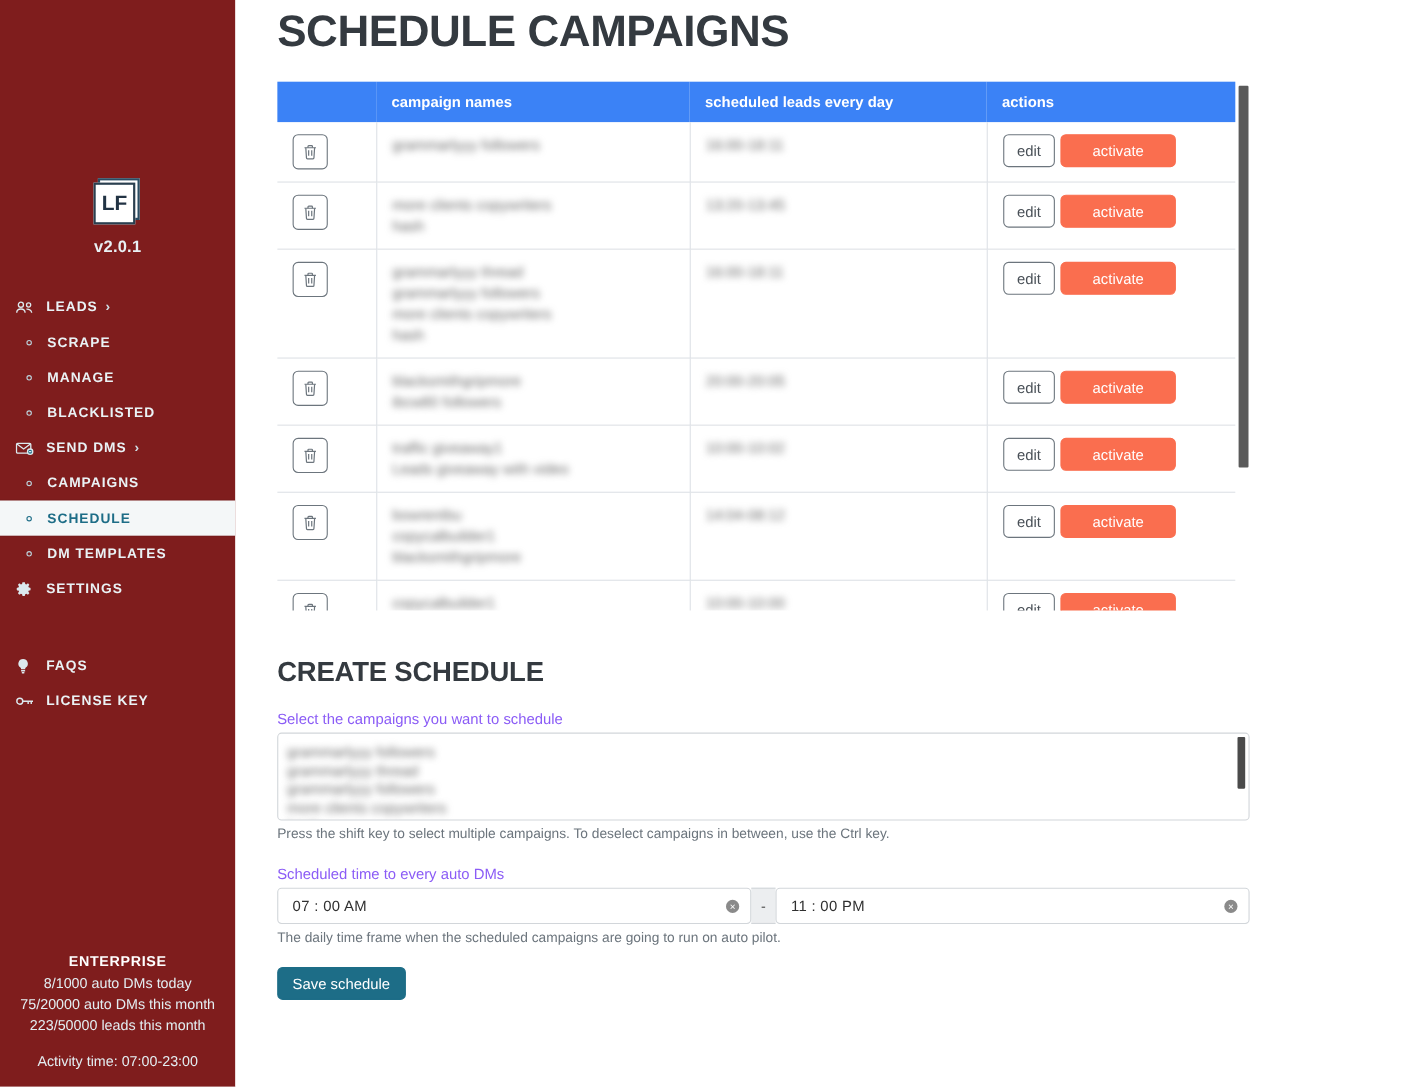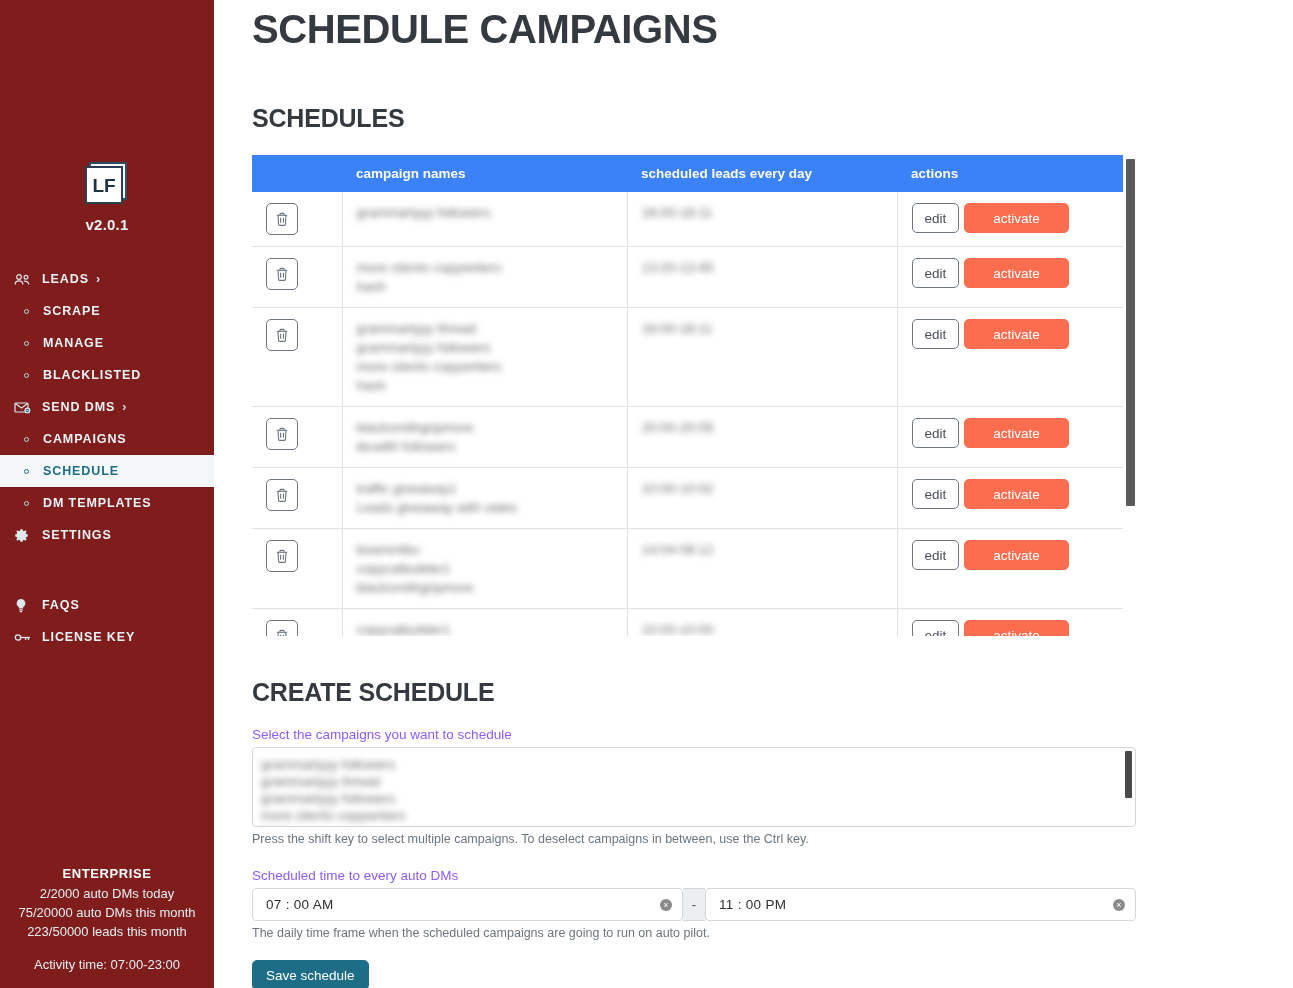--- a/index.html
+++ b/index.html
@@ -537,33 +537,32 @@
             <path d="M14.4 5.5v2.4"></path>
           </svg>
         </span>
         <span>LICENSE KEY</span>
       </div>
 
     </nav>
 
     <div class="sidebar-footer">
       <div class="plan">ENTERPRISE</div>
-      <div class="stat">2/2000 auto DMs today</div>
+      <div class="stat">8/1000 auto DMs today</div>
       <div class="stat">75/20000 auto DMs this month</div>
       <div class="stat">223/50000 leads this month</div>
       <div class="activity">Activity time: 07:00-23:00</div>
     </div>
 
   </aside>
 
   <main class="main">
 
     <h1 class="page-title">SCHEDULE CAMPAIGNS</h1>
 
-    <h2 class="section-title">SCHEDULES</h2>
 
     <div class="table-scroll">
       <table class="schedules">
         <thead>
           <tr>
             <th class="col-del"></th>
             <th class="col-names">campaign names</th>
             <th class="col-time">scheduled leads every day</th>
             <th class="col-act">actions</th>
           </tr>

